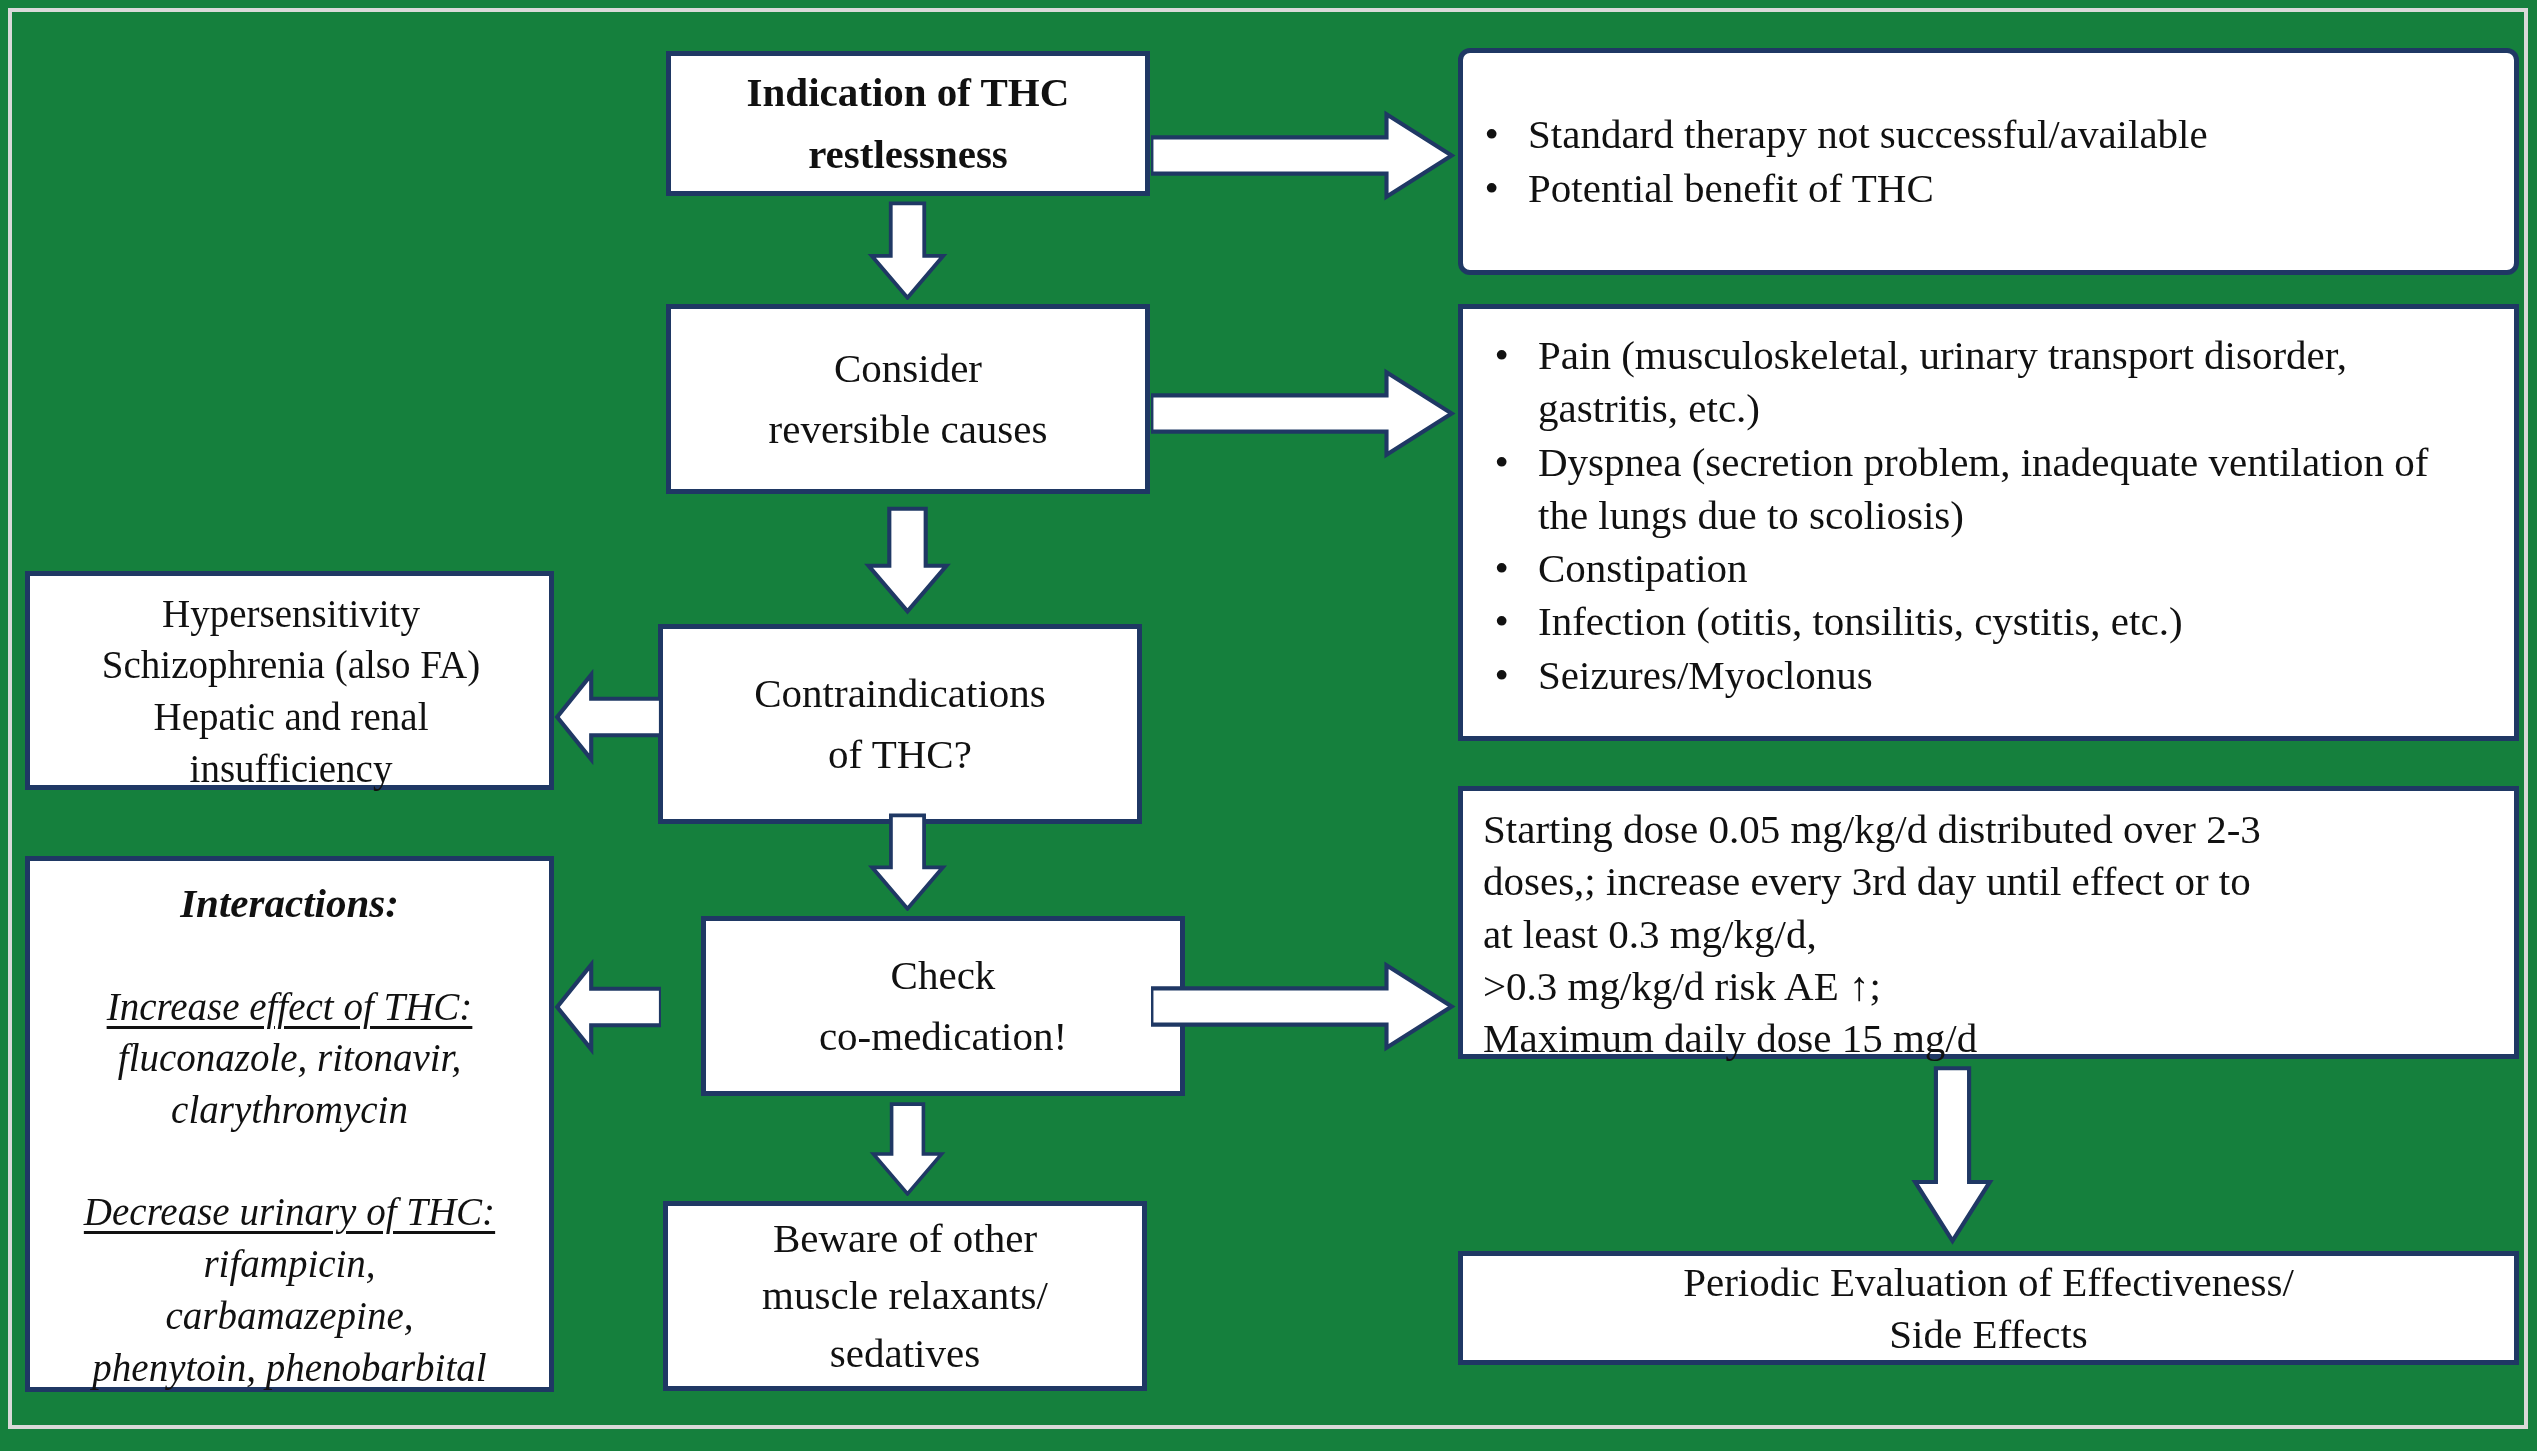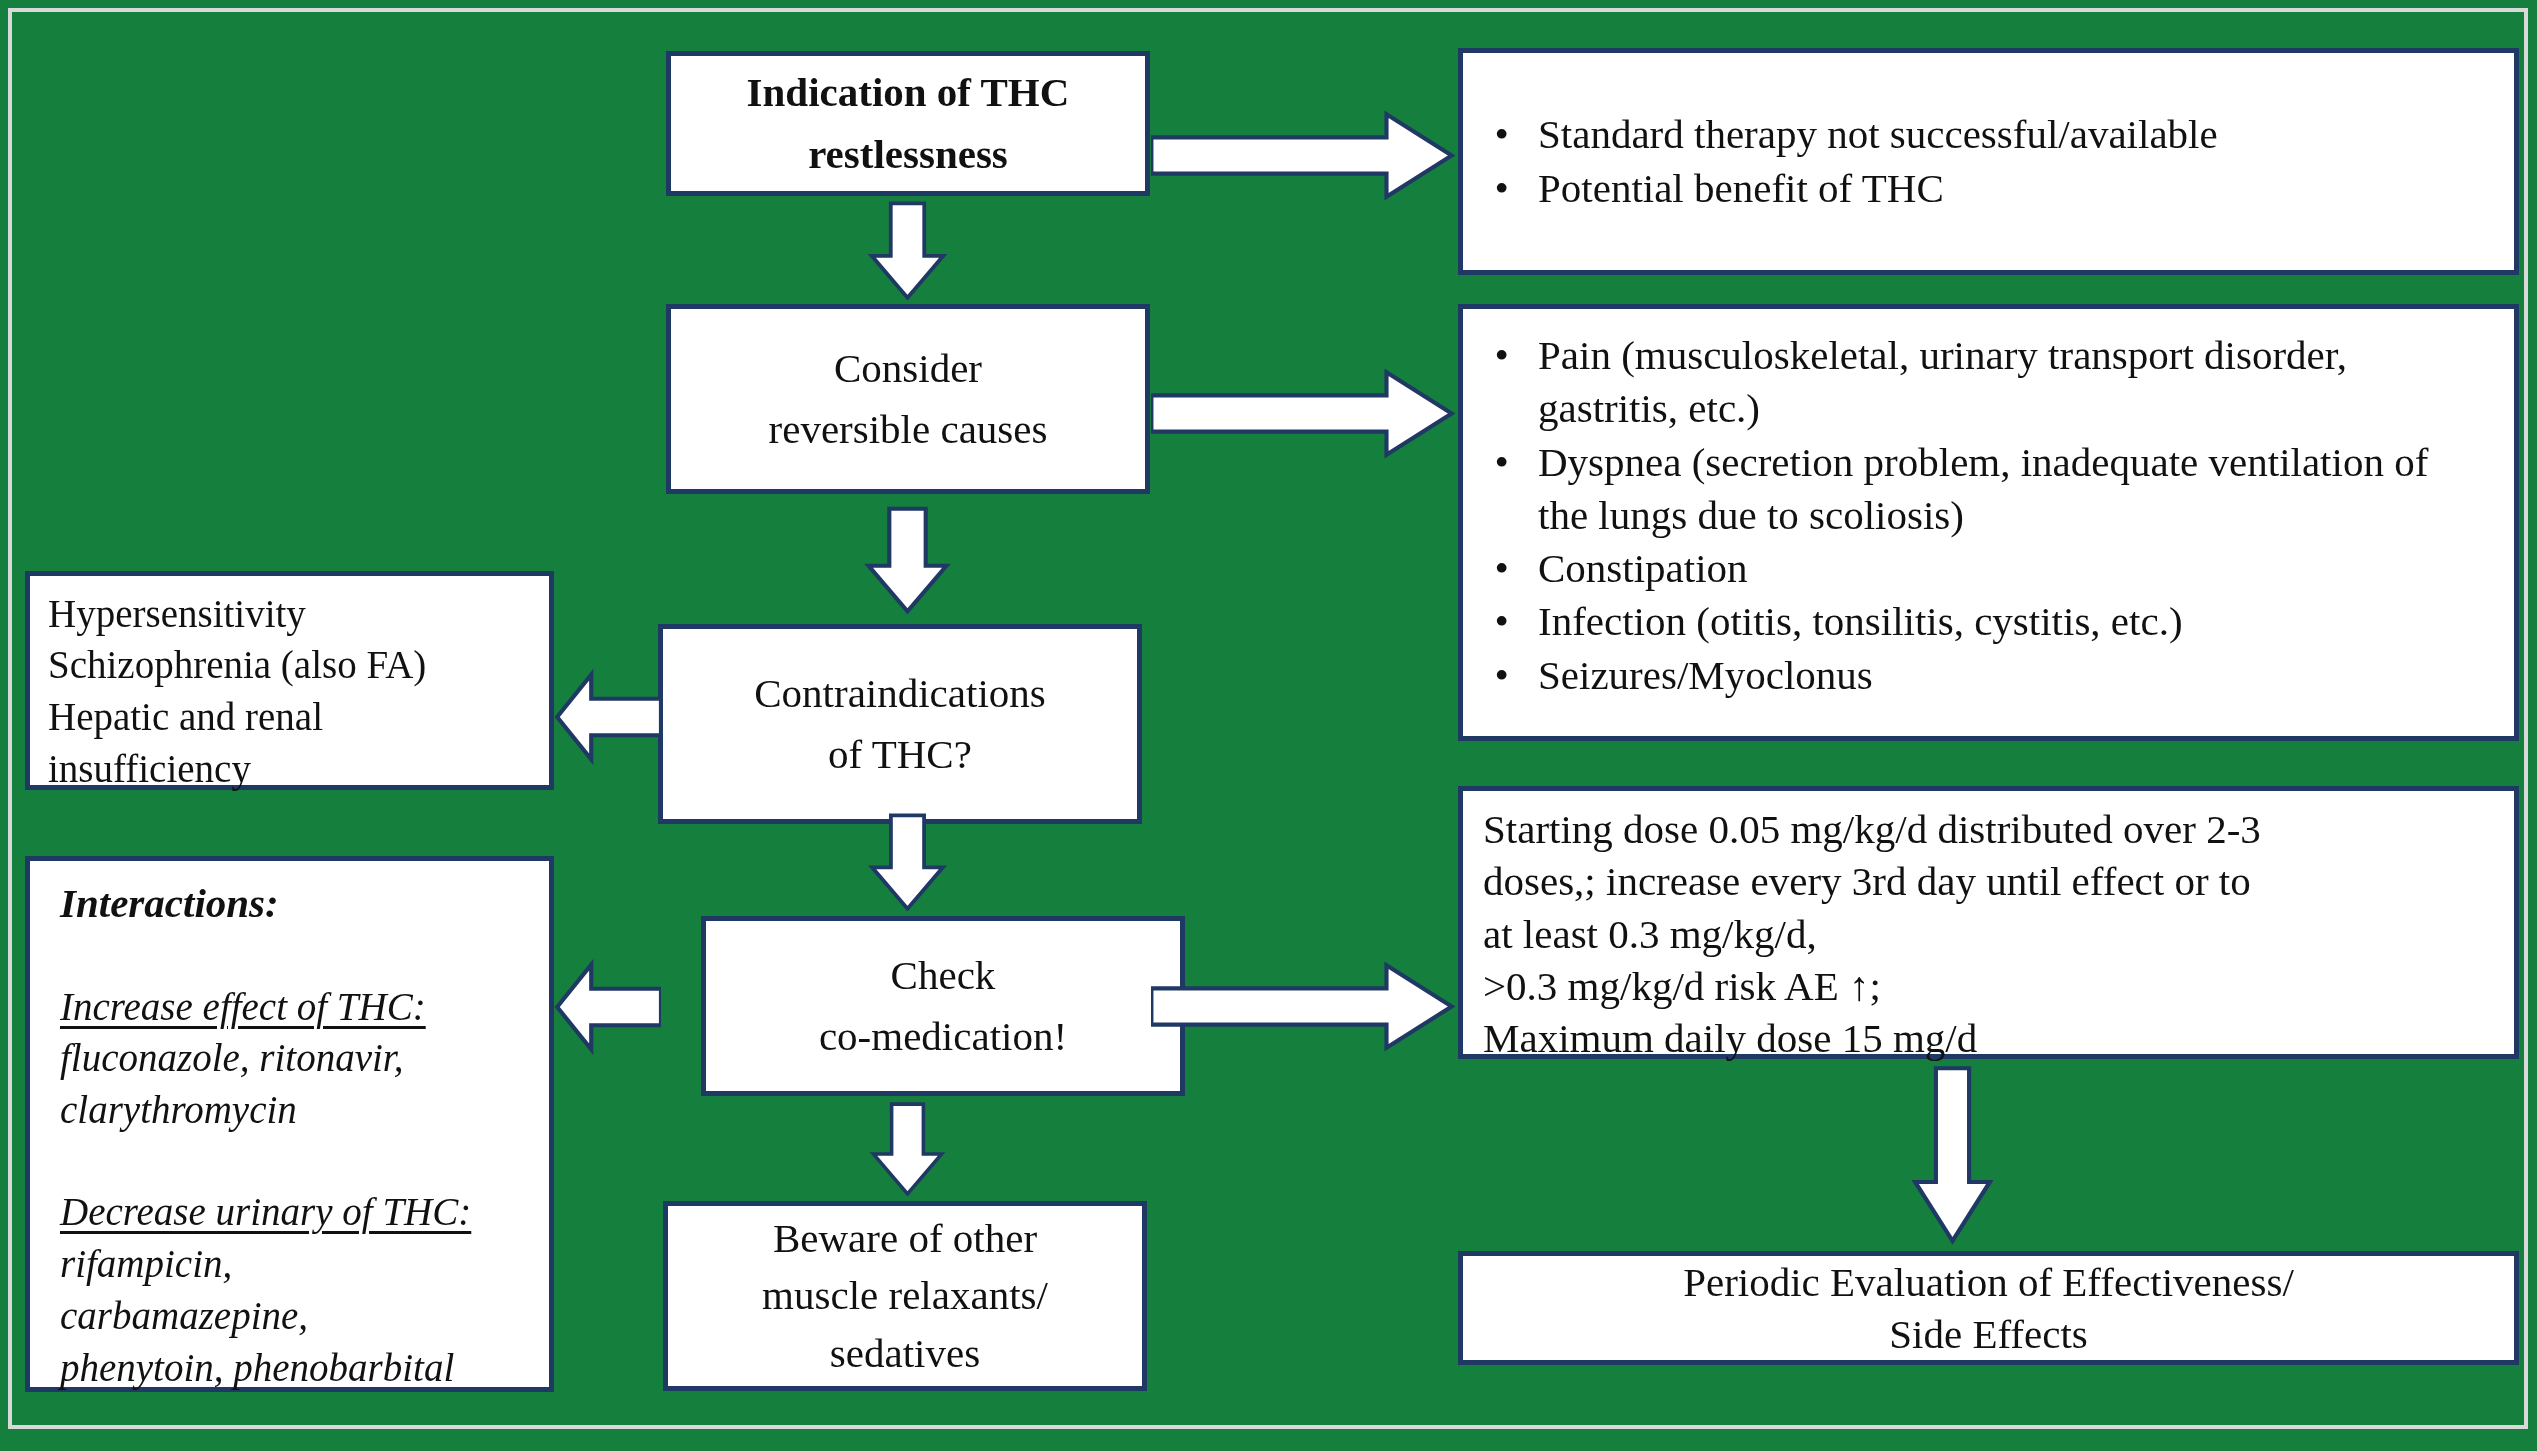--- a/index.html
+++ b/index.html
@@ -27,21 +27,21 @@
     background:#ffffff;
     border:5px solid var(--box-border);
     box-sizing:border-box;
   }
   .centered{
     display:flex;align-items:center;justify-content:center;
     text-align:center;
   }
   .pre{white-space:pre-line;}
   .fs-main{font-size:41px;line-height:1.5;}
-  .fs-side{font-size:39px;line-height:1.33;}
+  .fs-side{font-size:39px;line-height:1.33;text-align:center;}
   .bold{font-weight:bold;}
   .underline{text-decoration:underline;text-decoration-thickness:2.5px;text-underline-offset:5.8px;}
   ul.bullets{
     list-style:none;margin:0;padding:0;
   }
   ul.bullets li{
     position:relative;
     padding-left:50px;
     font-size:41px;line-height:1.3;
     max-width:914px;
@@ -87,21 +87,21 @@
     <div class="fs-main pre">Check
 co-medication!</div>
   </div>
 
   <div class="fc-box centered" style="left:663px;top:1201px;width:484px;height:190px;">
     <div class="fs-main pre" style="line-height:1.4;">Beware of other
 muscle relaxants/
 sedatives</div>
   </div>
 
-  <div class="fc-box vcenter" style="left:1458px;top:48px;width:1061px;height:227px;padding-left:25px;">
+  <div class="fc-box vcenter" style="left:1458px;top:48px;width:1061px;height:227px;padding-left:15px;border-radius:12px;">
     <ul class="bullets">
         <li>Standard therapy not successful/available</li>
         <li>Potential benefit of THC</li>
       </ul>
   </div>
 
   <div class="fc-box" style="left:1458px;top:304px;width:1061px;height:437px;">
     <ul class="bullets" style="padding:20px 0 0 25px;">
         <li>Pain (musculoskeletal, urinary transport disorder, gastritis, etc.)</li>
         <li>Dyspnea (secretion problem, inadequate ventilation of the lungs due to scoliosis)</li>

